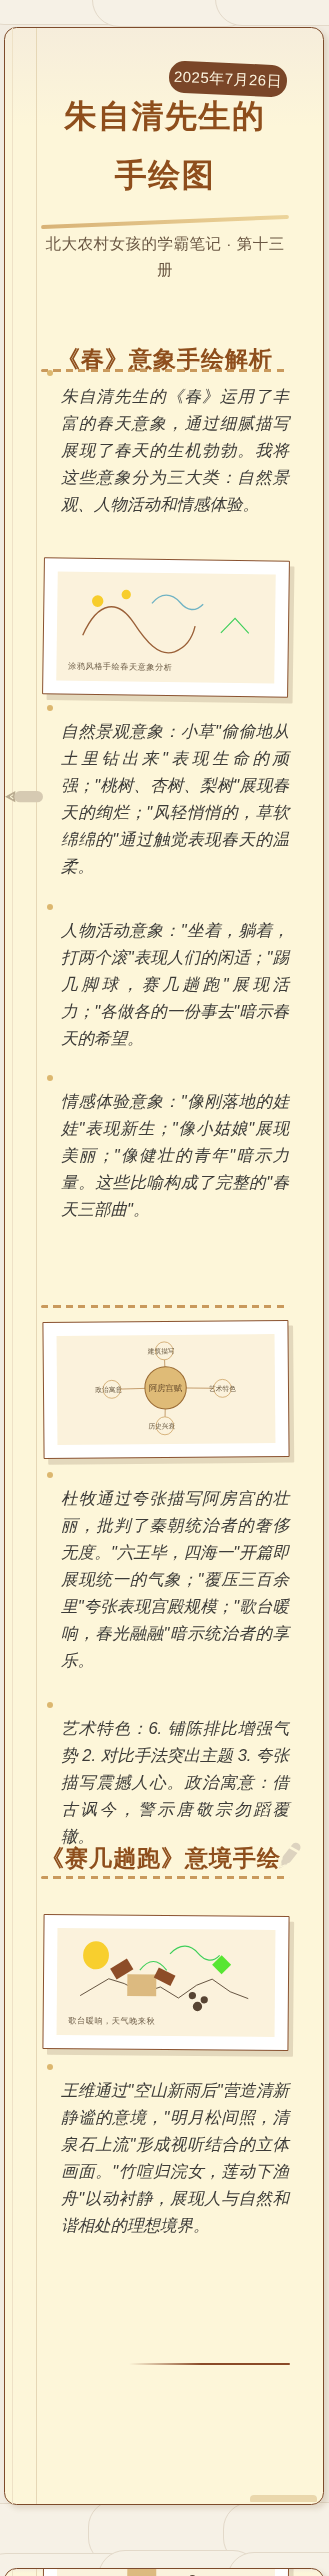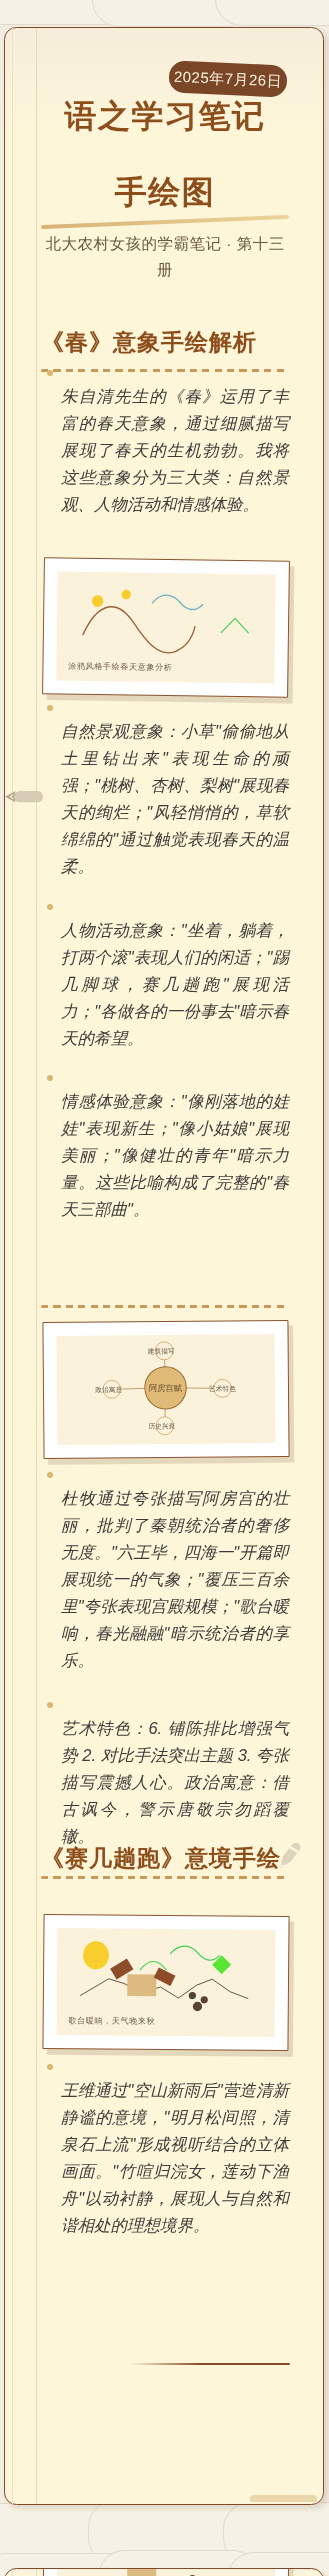--- a/index.html
+++ b/index.html
@@ -18,21 +18,21 @@
   .bind-line{position:absolute;top:0;bottom:0;width:1px;}
   .bind-line.l1{left:7.2px;background:#eee1c6;}
   .bind-line.l2{left:31px;background:#e6d7b6;}
 
   
   .date-badge{position:absolute;left:164px;top:35px;width:118px;height:32px;background:#7a4628;border-radius:15.5px;
               color:#fcf3dd;font-size:15px;letter-spacing:0.5px;text-align:center;line-height:32px;
               transform:rotate(2.5deg);z-index:3;}
   .title-line{position:absolute;left:36px;width:248px;text-align:center;color:#8e4e1c;font-size:32px;
               font-weight:700;letter-spacing:1.5px;z-index:2;}
-  #title1{top:67px;} #title2{top:143px;}
+  #title1{top:67px;} #title2{top:126px;}
   .gold-divider{position:absolute;left:36px;top:192px;width:248px;height:3.6px;border-radius:2.1px;
                 background:linear-gradient(90deg,#d8b276,#ecd49a);transform:rotate(-2.4deg);}
   .subtitle{position:absolute;left:36px;top:203px;width:248px;text-align:center;color:#6a5743;
             font-size:15.5px;line-height:26px;letter-spacing:0.5px;}
 
   
   .sec-heading{position:absolute;left:36px;width:258px;color:#8e4e1c;font-size:23px;font-weight:700;letter-spacing:1px;}
   .dash-sep{position:absolute;left:36px;width:248px;height:3.1px;border-radius:1.5px;
             background:repeating-linear-gradient(90deg,#c9995c 0 7.2px,rgba(0,0,0,0) 7.2px 12.4px);}
 
@@ -74,26 +74,26 @@
   <div class="lump" style="left:223px;top:2502px;width:155px;height:61px;"></div>
   <div class="lump" style="left:-20.6px;top:2553px;width:155px;height:62px;"></div>
   <div class="lump" style="left:98px;top:2550px;width:160px;height:65px;"></div>
   <div class="lump" style="left:227px;top:2552px;width:155px;height:63px;"></div>
 
   <div class="page" id="page-main">
     <div class="bind-line l1"></div>
     <div class="bind-line l2"></div>
 
     <div class="date-badge">2025年7月26日</div>
-    <div class="title-line" id="title1">语之学习笔记</div>
+    <div class="title-line" id="title1">朱自清先生的</div>
     <div class="title-line" id="title2">手绘图</div>
     <div class="gold-divider"></div>
     <div class="subtitle">北大农村女孩的学霸笔记 · 第十三册</div>
 
-    <div class="sec-heading" style="top:299px;">《春》意象手绘解析</div>
+    <div class="sec-heading" style="top:316px;margin-left:16px;">《春》意象手绘解析</div>
     <div class="dash-sep" style="top:341px;"></div>
 
     <div class="bullet" style="top:355px;">
       <span class="dot"></span>
       <div class="btext">朱自清先生的《春》运用了丰富的春天意象，通过细腻描写展现了春天的生机勃勃。我将这些意象分为三大类：自然景观、人物活动和情感体验。</div>
     </div>
 
     <div class="sketch-card" style="top:531px;height:137px;transform:rotate(0.8deg);">
       <div class="sketch-panel">
         <svg viewBox="0 0 420 205" preserveAspectRatio="none">

